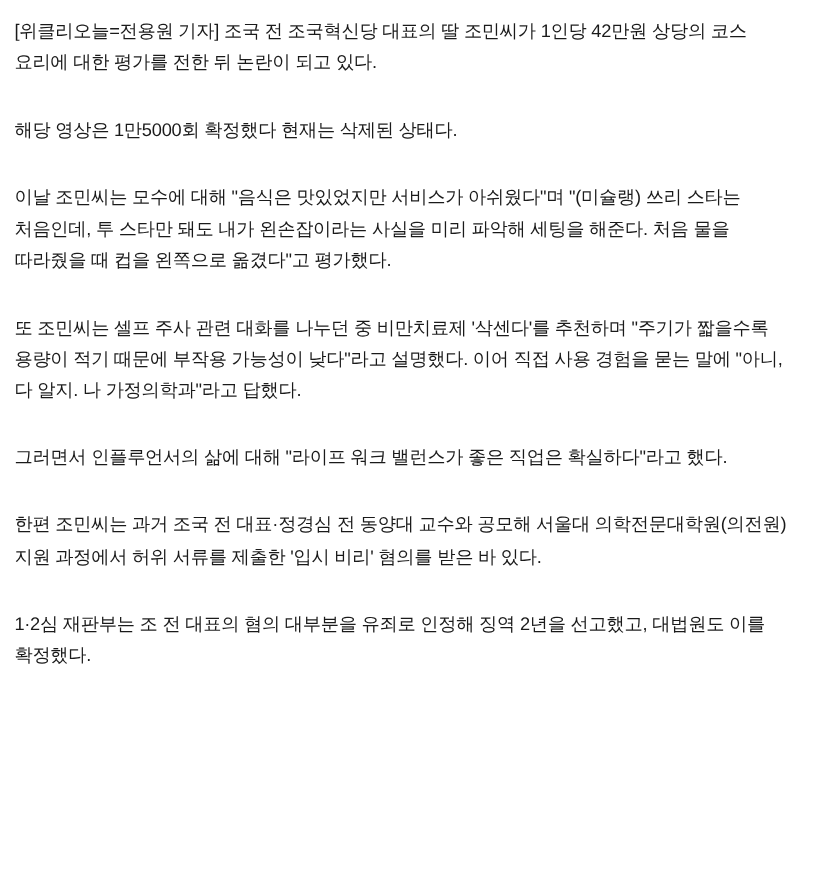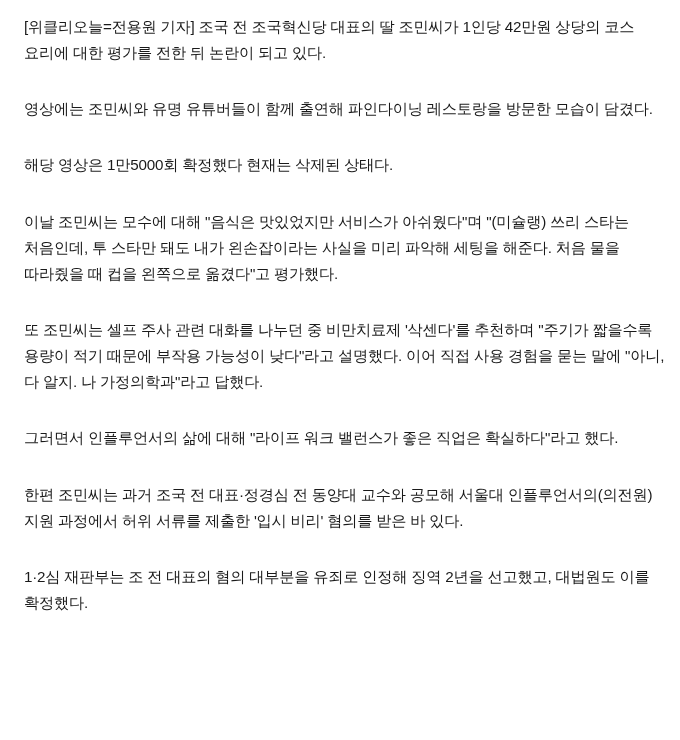--- a/index.html
+++ b/index.html
@@ -10,40 +10,39 @@
   body {
     width: 680px;
     height: 740px;
     font-family: "Liberation Sans", "DejaVu Sans", sans-serif;
     color: #1a1a1a;
     overflow: hidden;
   }
   #article {
     box-sizing: border-box;
     width: 680px;
-    padding: 14px 12px 0 24px;
+    padding: 14px 12px 0 12px;
   }
   .para {
     margin: 0 0 30px 0;
     font-size: 15.2px;
     line-height: 1.72;
     letter-spacing: -0.2px;
     color: #1a1a1a;
     word-break: keep-all;
     text-align: left;
   }
   .para:last-child {
     margin-bottom: 16px;
   }
 </style>
 </head>
 <body>
 
 <div id="article">
   <p class="para">[위클리오늘=전용원 기자] 조국 전 조국혁신당 대표의 딸 조민씨가 1인당 42만원 상당의 코스 요리에 대한 평가를 전한 뒤 논란이 되고 있다.</p>
-  <p class="para">영상에는 조민씨와 유명 유튜버들이 함께 출연해 파인다이닝 레스토랑을 방문한 모습이 담겼다.</p>
   <p class="para">해당 영상은 1만5000회 확정했다 현재는 삭제된 상태다.</p>
   <p class="para">이날 조민씨는 모수에 대해 "음식은 맛있었지만 서비스가 아쉬웠다"며 "(미슐랭) 쓰리 스타는 처음인데, 투 스타만 돼도 내가 왼손잡이라는 사실을 미리 파악해 세팅을 해준다. 처음 물을 따라줬을 때 컵을 왼쪽으로 옮겼다"고 평가했다.</p>
   <p class="para">또 조민씨는 셀프 주사 관련 대화를 나누던 중 비만치료제 '삭센다'를 추천하며 "주기가 짧을수록 용량이 적기 때문에 부작용 가능성이 낮다"라고 설명했다. 이어 직접 사용 경험을 묻는 말에 "아니, 다 알지. 나 가정의학과"라고 답했다.</p>
   <p class="para">그러면서 인플루언서의 삶에 대해 "라이프 워크 밸런스가 좋은 직업은 확실하다"라고 했다.</p>
-  <p class="para">한편 조민씨는 과거 조국 전 대표·정경심 전 동양대 교수와 공모해 서울대 인플루언서의(의전원) 지원 과정에서 허위 서류를 제출한 '입시 비리' 혐의를 받은 바 있다.</p>
+  <p class="para">한편 조민씨는 과거 조국 전 대표·정경심 전 동양대 교수와 공모해 서울대 의학전문대학원(의전원) 지원 과정에서 허위 서류를 제출한 '입시 비리' 혐의를 받은 바 있다.</p>
   <p class="para">1·2심 재판부는 조 전 대표의 혐의 대부분을 유죄로 인정해 징역 2년을 선고했고, 대법원도 이를 확정했다.</p>
 </div>
 
 </body></html>

